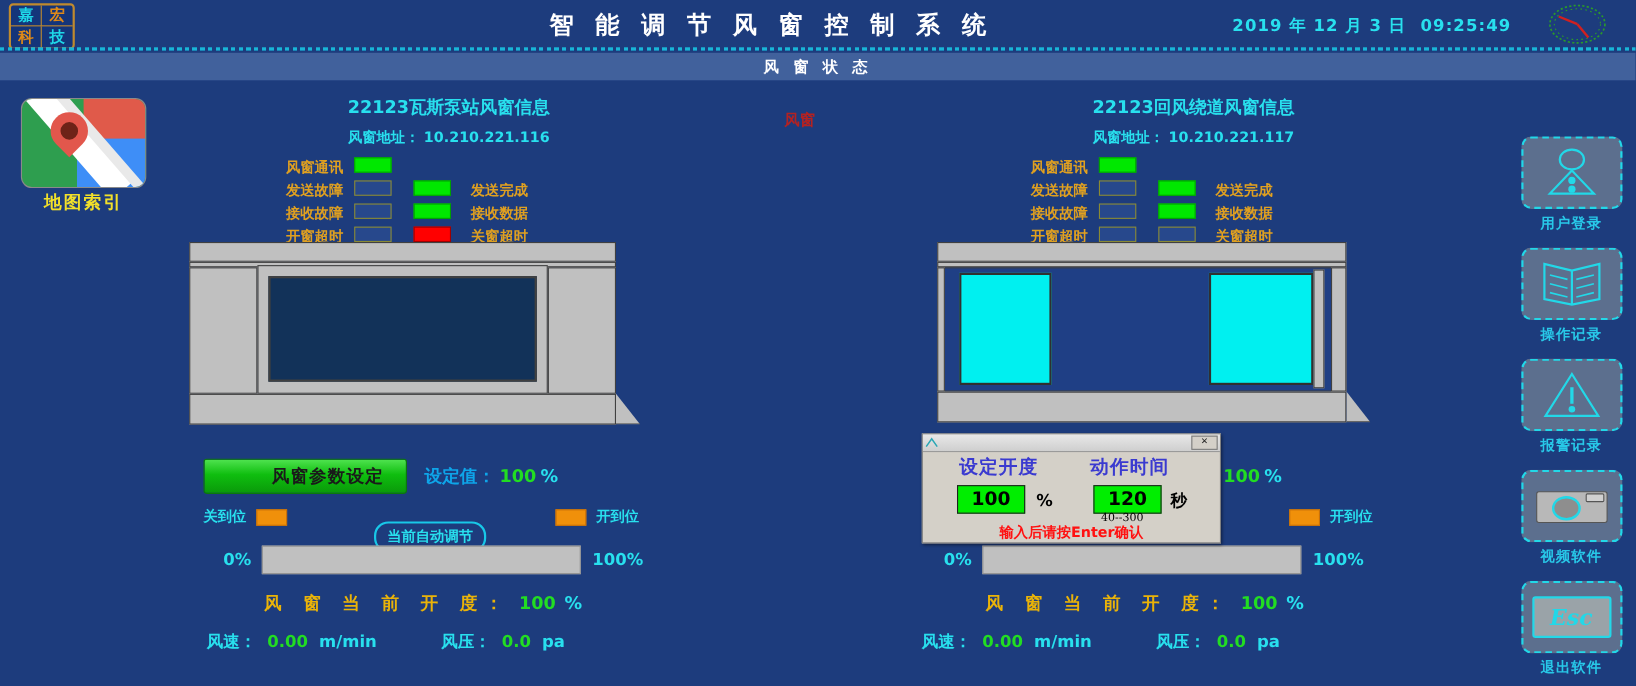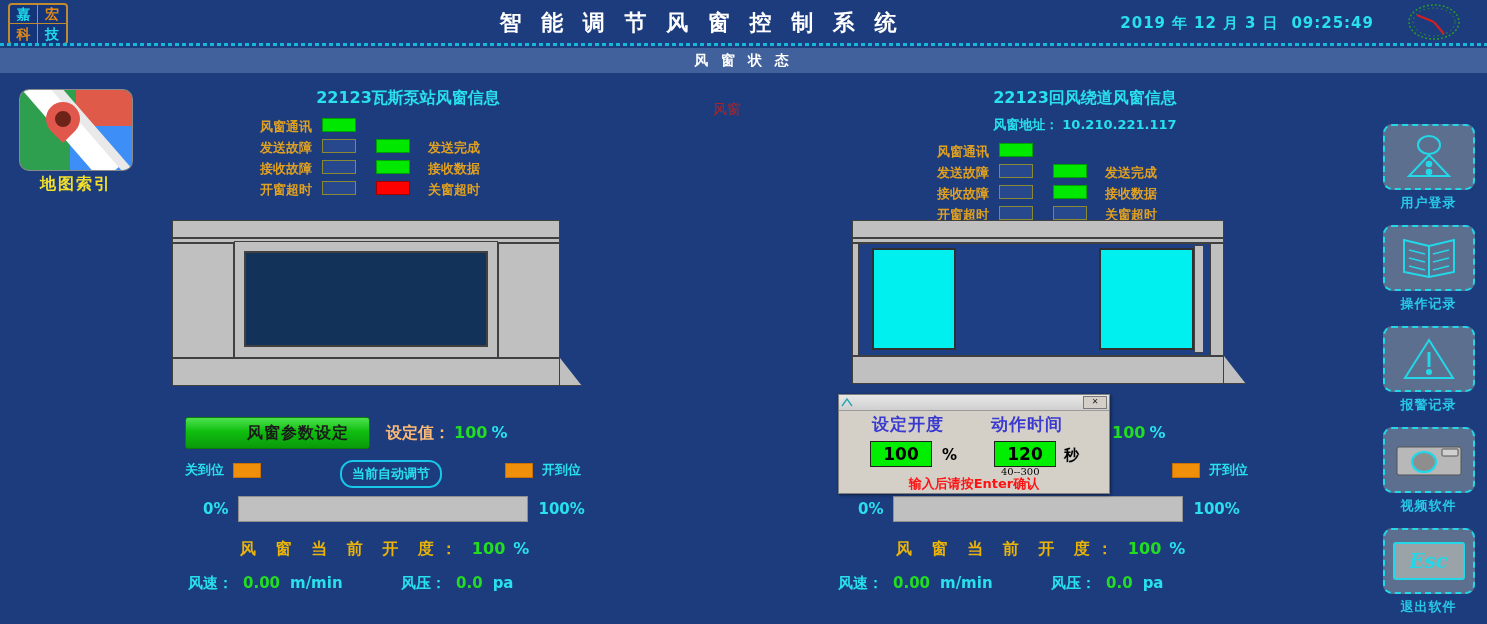--- a/index.html
+++ b/index.html
@@ -56,42 +56,42 @@
   .p-addr .val{color:#28e0ee;margin-left:4px;}
   .stat-rows{margin-top:9px;}
   .stat-row{display:flex;align-items:flex-start;height:21px;}
   .stat-lbl{color:#e0a020;font-size:13px;font-weight:bold;width:64px;text-align:right;}
   .led{width:34px;height:14px;border:1px solid #8a8a34;margin:0 10px;box-sizing:border-box;}
   .led.on{background:#00e800;border-color:#00a000;}
   .led.red{background:#ff0000;border-color:#a00000;}
   .led.off{background:#27488c;}
   .stat-lbl2{color:#e0a020;font-size:13px;font-weight:bold;}
   
-  #centertext{position:absolute;left:713px;top:101px;color:#b32222;font-size:14px;font-weight:normal;}
+  #centertext{position:absolute;left:713px;top:101px;color:#b32222;font-size:14px;font-weight:bold;}
   
   .windiag{position:absolute;}
   .w-top{position:absolute;left:0;top:0;height:18px;background:#c0c0c0;
     border:1px solid #404040;box-sizing:border-box;}
   .w-top2{position:absolute;left:0;top:18px;height:5px;background:#c0c0c0;
     border:1px solid #404040;box-sizing:border-box;}
   .w-base{position:absolute;height:28px;background:#c0c0c0;border:1px solid #404040;box-sizing:border-box;}
   .w-base-tri{position:absolute;height:28px;width:22px;background:#c0c0c0;
     border-right:1px solid #404040;border-bottom:1px solid #404040;box-sizing:border-box;
     clip-path:polygon(0 0,100% 100%,100% 100%,0 100%);}
   .w-pane-dark{position:absolute;background:#123259;border:2px solid #404040;box-sizing:border-box;}
   .w-pane-open{position:absolute;background:#00f0f0;border:2px solid #303030;box-sizing:border-box;}
   .w-pillar{position:absolute;background:#c0c0c0;border:1px solid #404040;box-sizing:border-box;}
   .w-frame{position:absolute;background:#c0c0c0;border:1px solid #404040;box-sizing:border-box;}
   
   .setbtn{position:absolute;width:142px;height:30px;border-radius:3px;
     background:linear-gradient(180deg,#4ee24e 0%,#0fbe0f 45%,#0a9a0a 100%);
     border:1px solid #0a7a0a;display:flex;align-items:center;justify-content:center;
     color:#1a1a1a;font-size:16px;font-weight:bold;letter-spacing:1px;cursor:pointer;}
   .setval{position:absolute;font-size:16px;font-weight:bold;white-space:nowrap;}
-  .setval .lbl{color:#fdba74;}
+  .setval .lbl{color:#0ea5e9;}
   .setval .num{color:#22dd22;margin:0 4px;}
   .setval .unit{color:#28e0ee;}
   .posrow{position:absolute;display:flex;align-items:center;white-space:nowrap;}
   .posrow .t{color:#28e0ee;font-size:13px;font-weight:bold;}
   .orange{width:28px;height:15px;background:#f0900a;border:1px solid #c87008;
     margin:0 9px;box-sizing:border-box;}
   .automode{position:absolute;padding:3px 10px;border:2px solid #18c8e8;border-radius:9px;
     color:#28e0ee;font-size:13px;font-weight:bold;background:transparent;}
   .barrow{position:absolute;display:flex;align-items:center;white-space:nowrap;}
   .barrow .cap{color:#28e0ee;font-size:15px;font-weight:bold;}
@@ -167,20 +167,23 @@
     <div class="m-road2"></div>
     <div class="m-pin"></div>
   </div>
   <div id="maplabel">地图索引</div>
 </div>
 
 <div id="centertext">风窗</div>
 
 <div class="panel" style="left:248px;width:320px;">
   <div class="p-title">22123瓦斯泵站风窗信息</div>
+  <div class="p-addr">
+    <span class="lbl">风窗地址：</span><span class="val">10.210.221.116</span>
+  </div>
   <div class="stat-rows">
     <div class="stat-row">
       <div class="stat-lbl">风窗通讯</div>
       <div class="led on"></div>
     </div>
     <div class="stat-row">
       <div class="stat-lbl">发送故障</div>
       <div class="led off"></div>
       <div class="led on"></div>
       <div class="stat-lbl2" style="margin-left:8px">发送完成</div>
@@ -214,21 +217,21 @@
 <div class="setbtn" style="left:185px;top:417px;padding-left:41px;">
   <span>风窗参数设定</span>
 </div>
 <div class="setval" style="left:386px;top:423px;">
   <span class="lbl">设定值：</span><span class="num">100</span><span class="unit">%</span>
 </div>
 <div class="posrow" style="left:185px;top:461px;">
   <span class="t">关到位</span>
   <span class="orange"></span>
 </div>
-<div class="automode" style="left:340px;top:460px;border-radius:13px;">
+<div class="automode" style="left:340px;top:474px;border-radius:13px;">
   <span>当前自动调节</span>
 </div>
 <div class="posrow" style="left:505px;top:461px;">
   <span class="orange" style="margin-left:0"></span>
   <span class="t">开到位</span>
 </div>
 <div class="barrow" style="left:203px;top:496px;">
   <span class="cap">0%</span>
   <span class="bar-out"><span class="bar-in" style="width:100%"></span></span>
   <span class="cap">100%</span>

